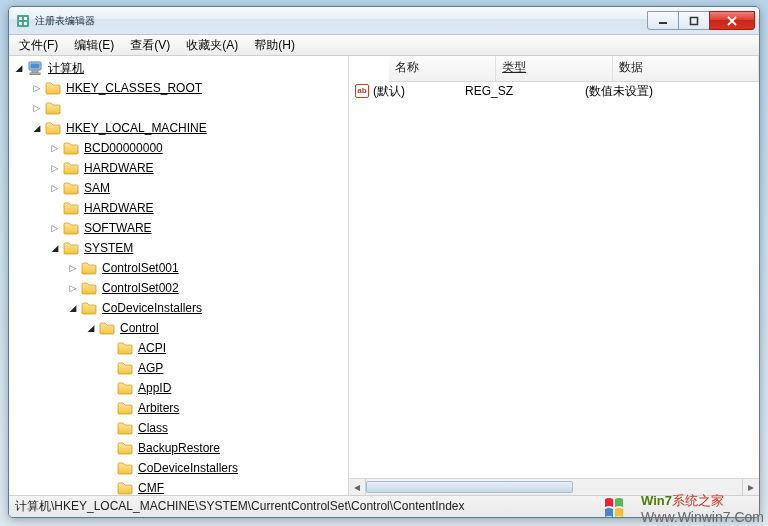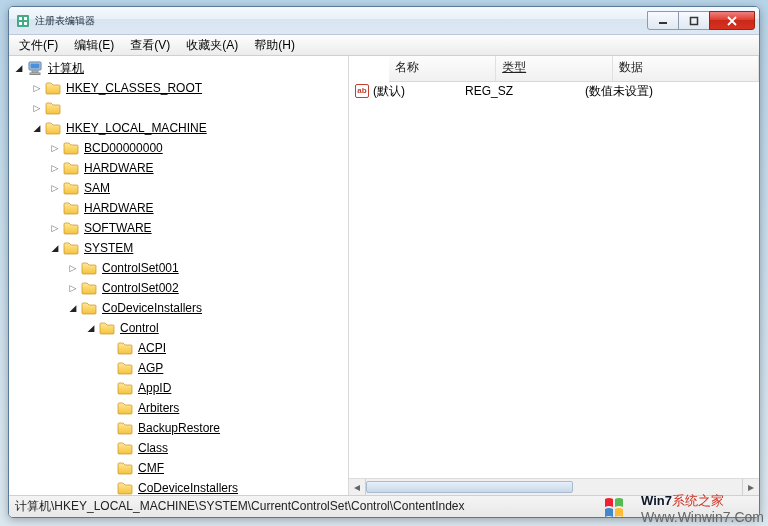--- a/index.html
+++ b/index.html
@@ -117,21 +117,21 @@
   .folder-svg { width:16px; height:14px; }
   .computer-svg { width:16px; height:14px; }
   .label { padding:1px 2px;text-decoration:underline; }
   
   .watermark {
     position:absolute; right:4px; bottom:2px;
     font-size:13px; color:#444;
     display:flex; align-items:center; gap:4px;
     pointer-events:none;
   }
-  .watermark strong { color:#0f172a; font-weight:bold; }
+  .watermark strong { color:#4d7c0f; font-weight:bold; }
   .watermark .red { color:#d03020; }
   .watermark .sub { font-size:14px; color:#666; display:block; line-height:1; }
   .flag {
     width:34px; height:26px; position:relative;
   }
 </style>
 </head>
 <body>
 
 <div class="window">
@@ -522,78 +522,78 @@
                 <path d="M1 3 L1 12 Q1 13 2 13 L14 13 Q15 13 15 12 L15 5 Q15 4 14 4 L8 4 L6 2 L2 2 Q1 2 1 3 Z" fill="url(#g)"></path>
                 <defs>
                   <linearGradient id="g" x1="0" y1="0" x2="0" y2="1">
                     <stop offset="0" stop-color="#ffe79a"></stop>
                     <stop offset="1" stop-color="#f5c23a"></stop>
                   </linearGradient>
                 </defs>
                 <path d="M1 3 L1 12 Q1 13 2 13 L14 13 Q15 13 15 12 L15 5 Q15 4 14 4 L8 4 L6 2 L2 2 Q1 2 1 3 Z" fill="none" stroke="#c89020" stroke-width="0.7"></path>
               </svg>
             </span>
+            <span class="label">Class</span>
+          </div>
+        </div>
+        <div class="node">
+          <div class="node-row">
+            <span class="spacer" style="width: 94px;"></span>
+            <span class="toggle"></span>
+            <span class="ticon">
+              <svg class="folder-svg" viewBox="0 0 16 14">
+                <path d="M1 3 L1 12 Q1 13 2 13 L14 13 Q15 13 15 12 L15 5 Q15 4 14 4 L8 4 L6 2 L2 2 Q1 2 1 3 Z" fill="url(#g)"></path>
+                <defs>
+                  <linearGradient id="g" x1="0" y1="0" x2="0" y2="1">
+                    <stop offset="0" stop-color="#ffe79a"></stop>
+                    <stop offset="1" stop-color="#f5c23a"></stop>
+                  </linearGradient>
+                </defs>
+                <path d="M1 3 L1 12 Q1 13 2 13 L14 13 Q15 13 15 12 L15 5 Q15 4 14 4 L8 4 L6 2 L2 2 Q1 2 1 3 Z" fill="none" stroke="#c89020" stroke-width="0.7"></path>
+              </svg>
+            </span>
             <span class="label">BackupRestore</span>
           </div>
         </div>
         <div class="node">
           <div class="node-row">
             <span class="spacer" style="width: 94px;"></span>
             <span class="toggle"></span>
             <span class="ticon">
               <svg class="folder-svg" viewBox="0 0 16 14">
                 <path d="M1 3 L1 12 Q1 13 2 13 L14 13 Q15 13 15 12 L15 5 Q15 4 14 4 L8 4 L6 2 L2 2 Q1 2 1 3 Z" fill="url(#g)"></path>
                 <defs>
                   <linearGradient id="g" x1="0" y1="0" x2="0" y2="1">
                     <stop offset="0" stop-color="#ffe79a"></stop>
                     <stop offset="1" stop-color="#f5c23a"></stop>
                   </linearGradient>
                 </defs>
                 <path d="M1 3 L1 12 Q1 13 2 13 L14 13 Q15 13 15 12 L15 5 Q15 4 14 4 L8 4 L6 2 L2 2 Q1 2 1 3 Z" fill="none" stroke="#c89020" stroke-width="0.7"></path>
               </svg>
             </span>
-            <span class="label">Class</span>
+            <span class="label">CoDeviceInstallers</span>
           </div>
         </div>
         <div class="node">
           <div class="node-row">
             <span class="spacer" style="width: 94px;"></span>
             <span class="toggle"></span>
             <span class="ticon">
               <svg class="folder-svg" viewBox="0 0 16 14">
                 <path d="M1 3 L1 12 Q1 13 2 13 L14 13 Q15 13 15 12 L15 5 Q15 4 14 4 L8 4 L6 2 L2 2 Q1 2 1 3 Z" fill="url(#g)"></path>
                 <defs>
                   <linearGradient id="g" x1="0" y1="0" x2="0" y2="1">
                     <stop offset="0" stop-color="#ffe79a"></stop>
                     <stop offset="1" stop-color="#f5c23a"></stop>
                   </linearGradient>
                 </defs>
                 <path d="M1 3 L1 12 Q1 13 2 13 L14 13 Q15 13 15 12 L15 5 Q15 4 14 4 L8 4 L6 2 L2 2 Q1 2 1 3 Z" fill="none" stroke="#c89020" stroke-width="0.7"></path>
               </svg>
             </span>
             <span class="label">CMF</span>
-          </div>
-        </div>
-        <div class="node">
-          <div class="node-row">
-            <span class="spacer" style="width: 94px;"></span>
-            <span class="toggle"></span>
-            <span class="ticon">
-              <svg class="folder-svg" viewBox="0 0 16 14">
-                <path d="M1 3 L1 12 Q1 13 2 13 L14 13 Q15 13 15 12 L15 5 Q15 4 14 4 L8 4 L6 2 L2 2 Q1 2 1 3 Z" fill="url(#g)"></path>
-                <defs>
-                  <linearGradient id="g" x1="0" y1="0" x2="0" y2="1">
-                    <stop offset="0" stop-color="#ffe79a"></stop>
-                    <stop offset="1" stop-color="#f5c23a"></stop>
-                  </linearGradient>
-                </defs>
-                <path d="M1 3 L1 12 Q1 13 2 13 L14 13 Q15 13 15 12 L15 5 Q15 4 14 4 L8 4 L6 2 L2 2 Q1 2 1 3 Z" fill="none" stroke="#c89020" stroke-width="0.7"></path>
-              </svg>
-            </span>
-            <span class="label">CoDeviceInstallers</span>
           </div>
         </div>
       </div>
     <div class="list-pane">
       <div class="list-header">
         <div class="col" id="col-name" style="width: 110px;">名称</div>
         <div class="col" id="col-type" style="width: 120px; text-decoration: underline;">类型</div>
         <div class="col" id="col-data" style="width: 150px;">数据</div>
       </div>
       <div class="list-body" id="listbody">

